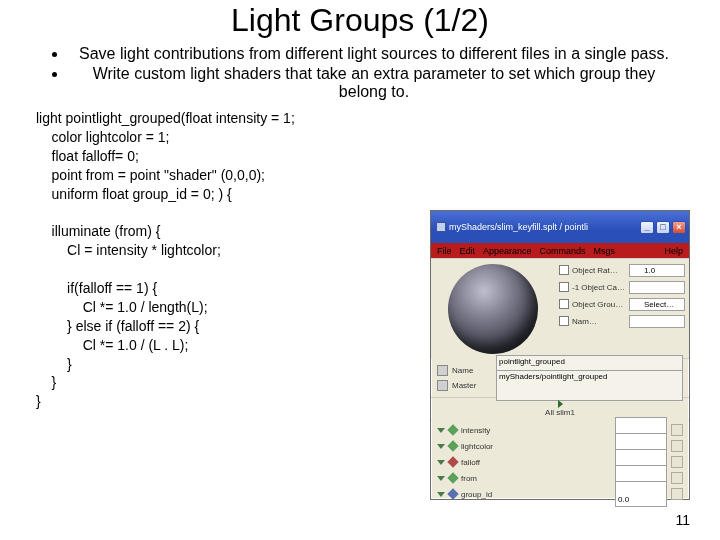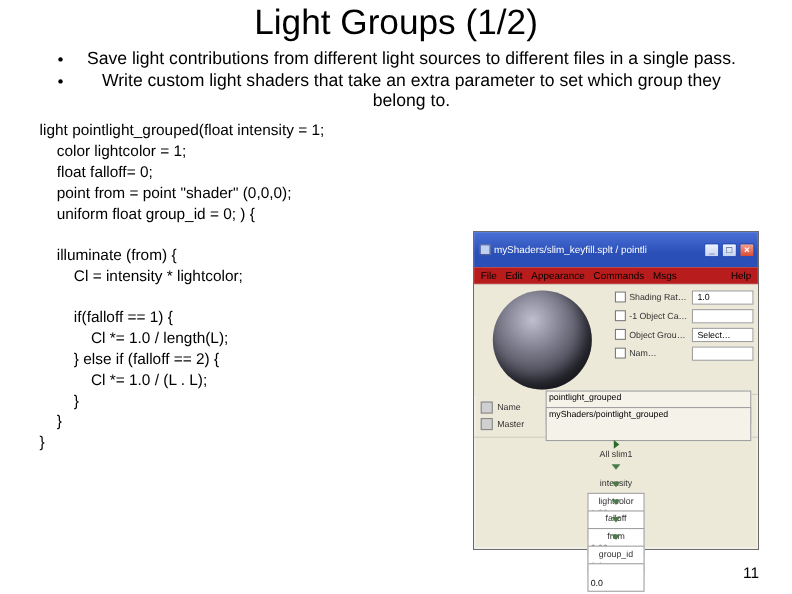--- a/index.html
+++ b/index.html
@@ -95,39 +95,39 @@
   .params-area {
     flex: 1; padding: 3px 4px;
     display: flex; flex-direction: column; gap: 1px;
     background: #ece9d8;
   }
   .prow { display: flex; align-items: center; gap: 3px; height: 16px; }
   .prow .cb { width: 10px; height: 10px; border: 1px solid #7a7a7a; background: #fff; }
   .prow .plabel { flex: 1; font-size: 8px; color: #333; white-space: nowrap; overflow: hidden; }
   .prow .pval {
     width: 56px; height: 13px; background: #fff; border: 1px solid #a0a0a0;
-    font-size: 8px; padding: 0 4px; line-height: 11px; overflow: hidden; white-space: nowrap;
+    font-size: 8px; padding: 0 14px; line-height: 11px; overflow: hidden; white-space: nowrap;
   }
   .meta-area { padding: 4px 6px; border-bottom: 1px solid #cfccc2; }
   .mrow { display: flex; align-items: center; gap: 4px; height: 15px; }
   .mrow .mico { width: 11px; height: 11px; background: #d0d0d0; border: 1px solid #888; }
   .mrow .mlab { width: 40px; font-size: 8px; color: #333; }
   .mrow .mval {
     flex: 1; height: 31px; background: #f4f2e9; border: 1px solid #a0a0a0;
     font-size: 8px; padding: 0 2px; line-height: 11px; overflow: hidden; white-space: nowrap;
   }
   .all-slim {
     display: flex; align-items: center; gap: 0;
     padding: 2px 6px; font-size: 8px; color: #333;
     border-bottom: 1px solid #ece9d8;
     flex-direction: column;
   }
   .tri { width: 0; height: 0; border-top: 4px solid transparent; border-bottom: 4px solid transparent; border-left: 5px solid #2a6a2a; }
   .shader-params { padding: 2px 6px; }
-  .srow { display: flex; align-items: center; gap: 4px; height: 16px; flex-direction: column; }
+  .srow { display: flex; align-items: center; gap: 4px; height: 16px; }
   .srow .tri2 { width: 0; height: 0; border-left: 4px solid transparent; border-right: 4px solid transparent; border-top: 5px solid #4a7a4a; }
   .srow .diamond {
     width: 8px; height: 8px; transform: rotate(45deg);
   }
   .d-green { background: #5aa05a; }
   .d-red   { background: #b04a4a; }
   .d-blue  { background: #5a70b0; }
   .srow .slab { flex: 1; font-size: 8px; color: #333; }
   .srow .sval {
     width: 52px; height: 13px; background: #fff; border: 1px solid #a0a0a0;
@@ -191,21 +191,21 @@
       <span>Help</span>
     </div>
   </div>
   <div class="content-top">
     <div class="sphere-area">
       <div class="sphere"></div>
     </div>
     <div class="params-area">
       <div class="prow">
         <span class="cb"></span>
-        <span class="plabel">Shading Rat…</span>
+        <span class="plabel">Object Rat…</span>
         <span class="pval">1.0</span>
       </div>
       <div class="prow">
         <span class="cb"></span>
         <span class="plabel">-1 Object Ca…</span>
         <span class="pval"></span>
       </div>
       <div class="prow">
         <span class="cb"></span>
         <span class="plabel">Object Grou…</span>

